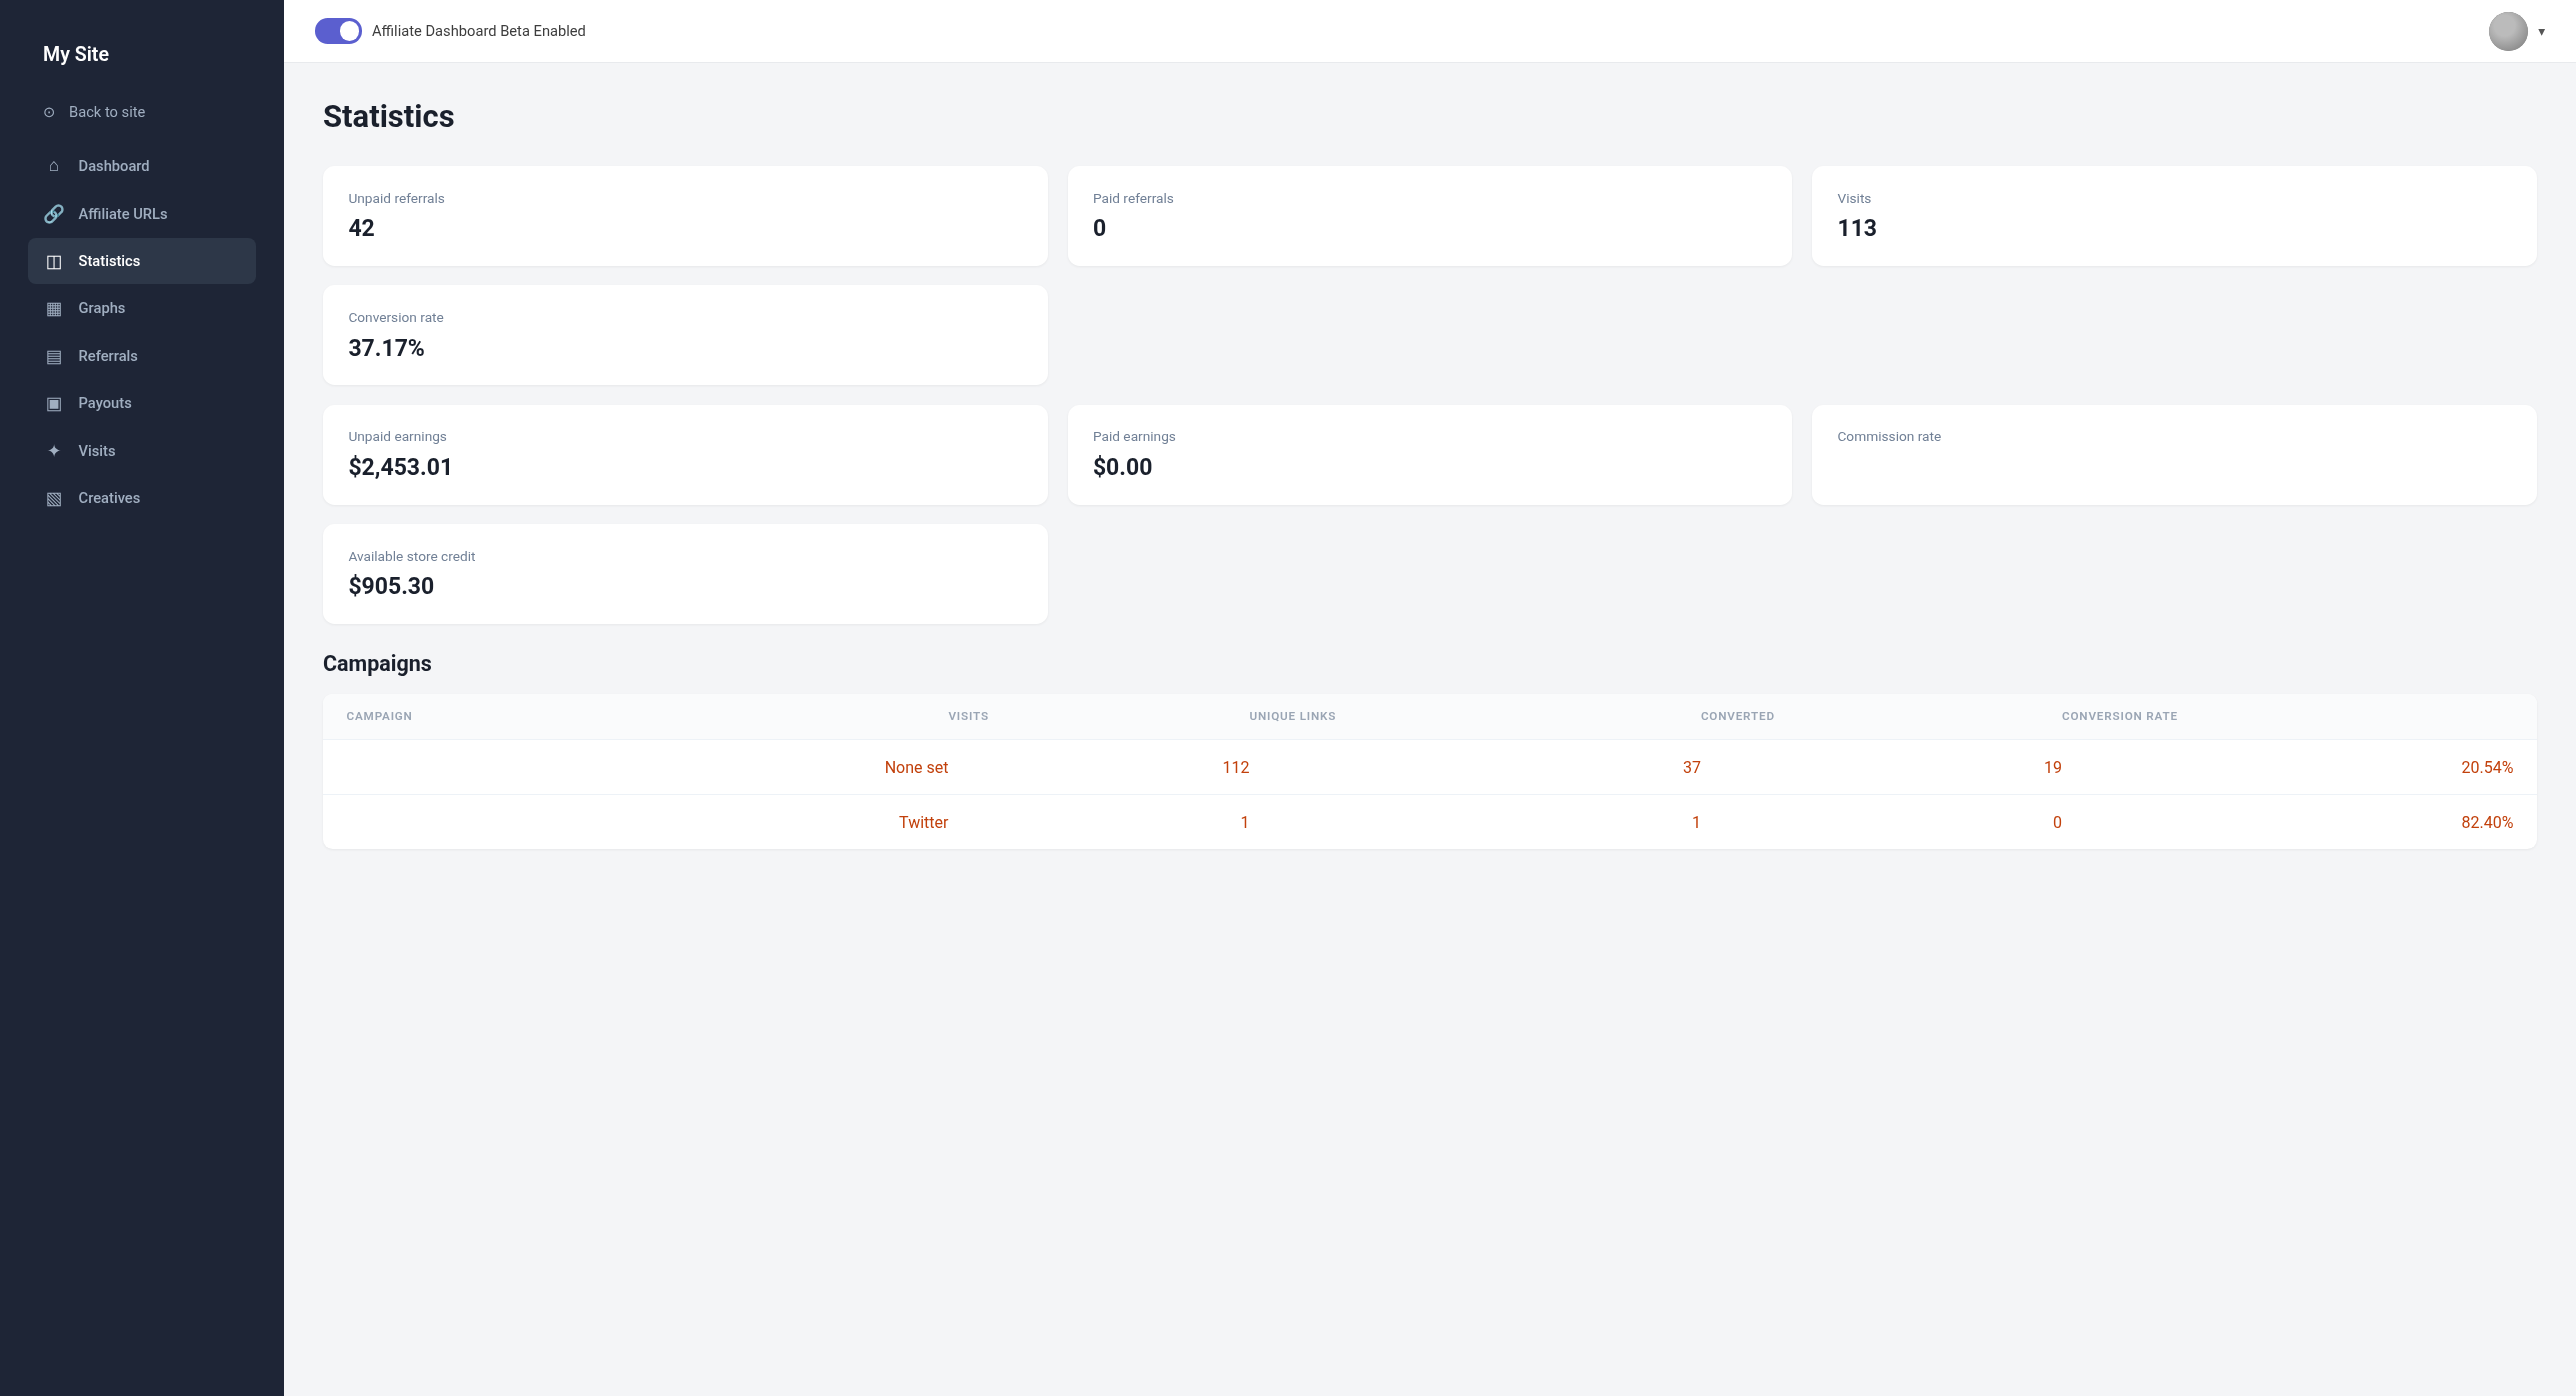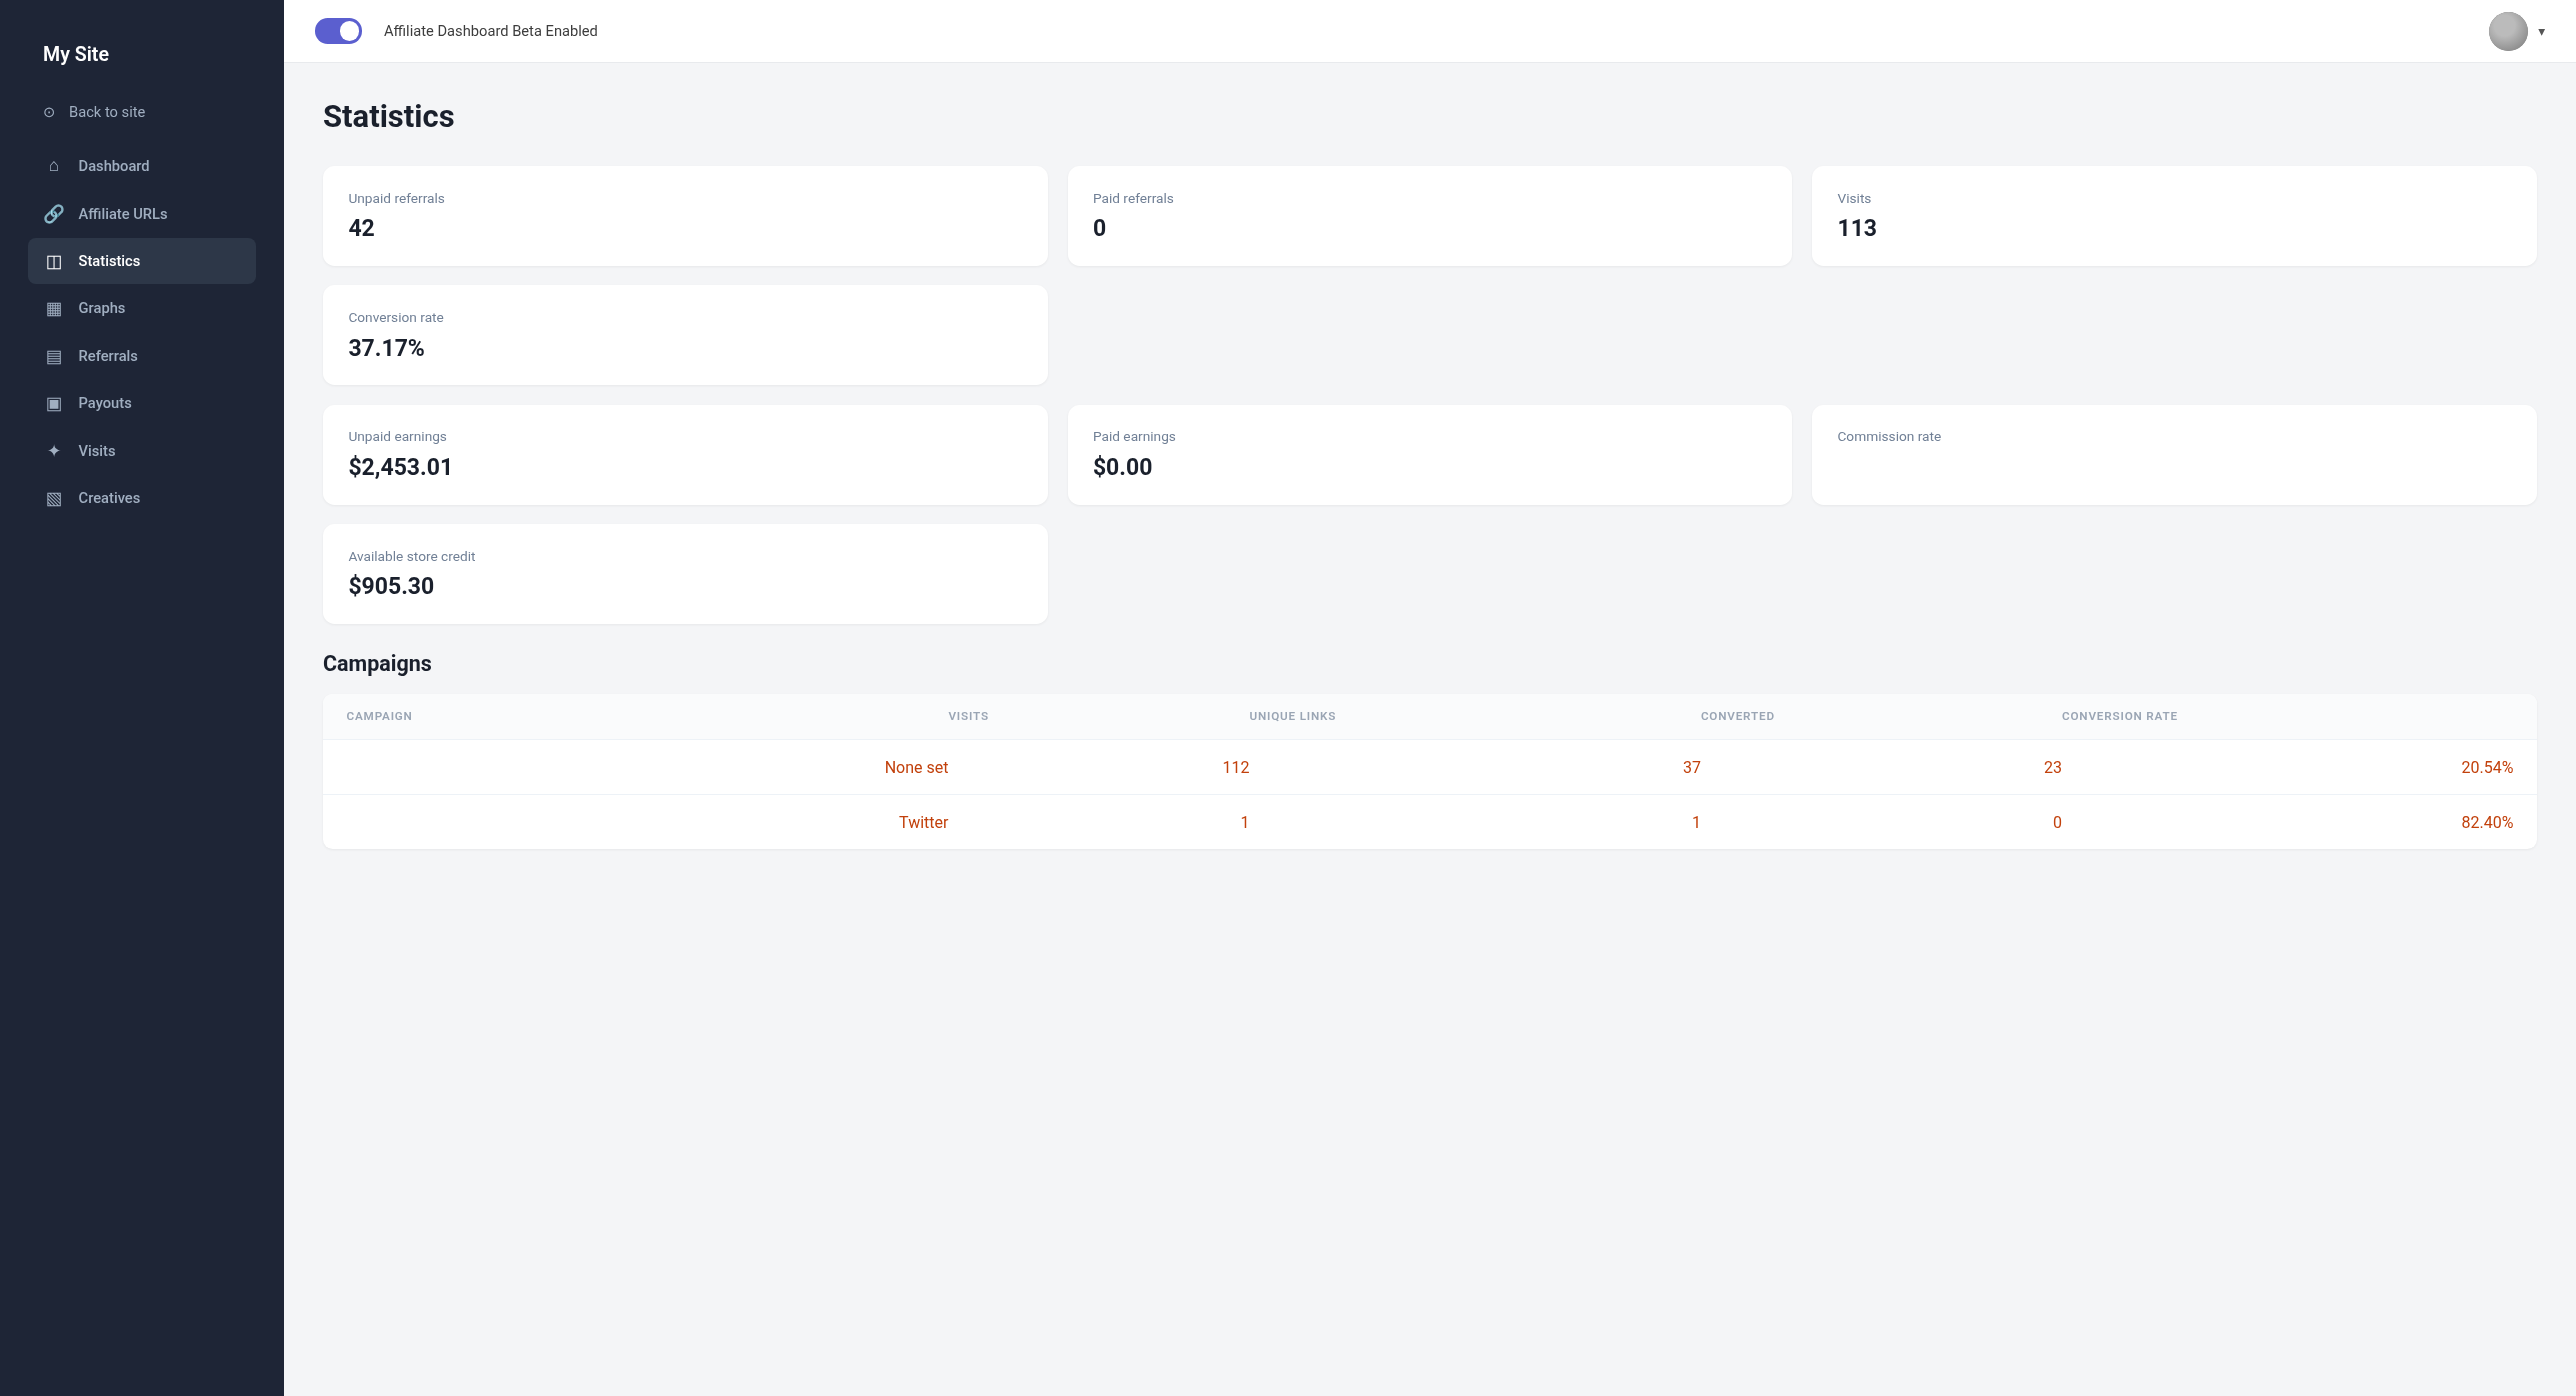--- a/index.html
+++ b/index.html
@@ -67,21 +67,21 @@
       display: flex;
       align-items: center;
       justify-content: space-between;
       padding: 0 31px;
       height: 63px;
       min-height: 63px;
     }
     .header-left {
       display: flex;
       align-items: center;
-      gap: 22px;
+      gap: 10px;
     }
     .toggle {
       width: 47px;
       height: 25.4px;
       background: #5b5fcf;
       border-radius: 12.7px;
       position: relative;
       cursor: pointer;
     }
     .toggle-knob {
@@ -319,21 +319,21 @@
             <div class="table-header-cell">VISITS</div>
             <div class="table-header-cell">UNIQUE LINKS</div>
             <div class="table-header-cell">CONVERTED</div>
             <div class="table-header-cell">CONVERSION RATE</div>
           </div>
         <div id="table-body">
             <div class="table-row">
               <div class="table-cell">None set</div>
               <div class="table-cell">112</div>
               <div class="table-cell">37</div>
-              <div class="table-cell">23</div>
+              <div class="table-cell">19</div>
               <div class="table-cell">20.54%</div>
             </div>
             <div class="table-row">
               <div class="table-cell">Twitter</div>
               <div class="table-cell">1</div>
               <div class="table-cell">1</div>
               <div class="table-cell">0</div>
               <div class="table-cell">82.40%</div>
             </div>
           </div>

